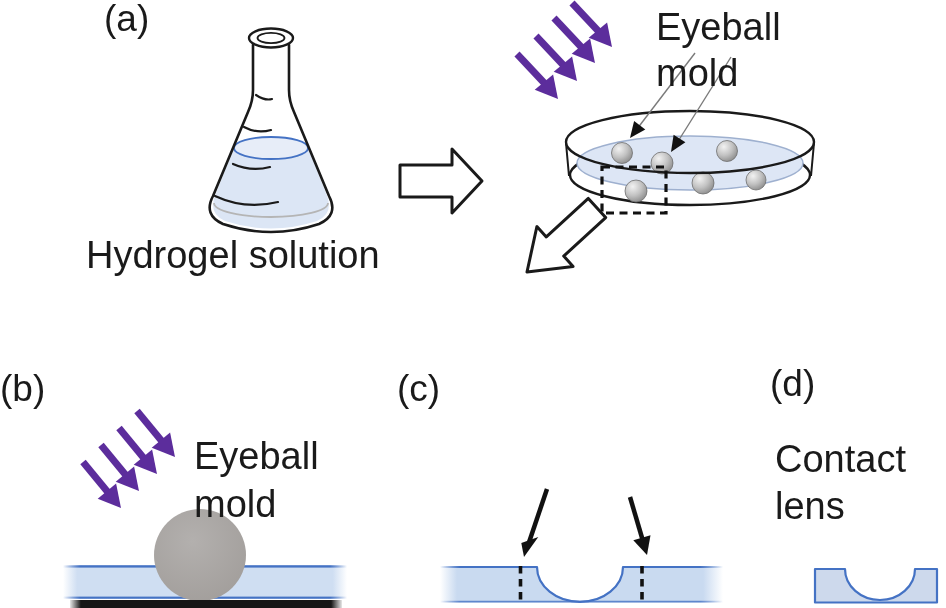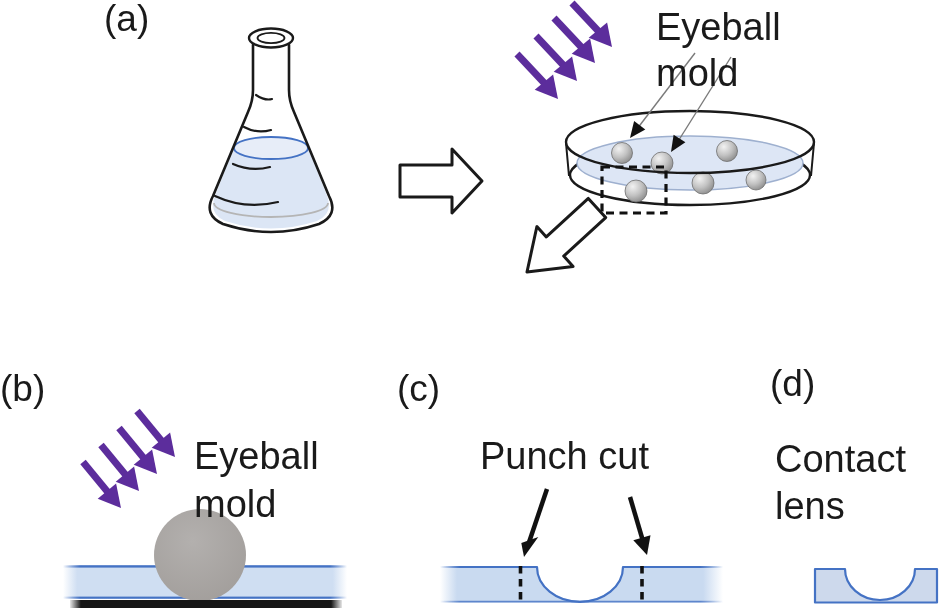--- a/index.html
+++ b/index.html
@@ -148,36 +148,36 @@
       <polygon points="524,557 521.3,542.9 538.3,537.1" stroke="none"></polygon>
       <line x1="630" y1="497" x2="643.4" y2="542.5" stroke-width="4.5"></line>
       <polygon points="647,555 633.3,540.2 650.5,535.2" stroke="none"></polygon>
     </g>
 
     <path d="M815,569 L845,569 A35,31 0 0 0 915,569 L937,569 L937,602.5 L815,602.5 Z" fill="#cdd9ec" stroke="#4472c4" stroke-width="2.2" stroke-linejoin="round"></path>
   </svg>
 
   <div class="lbl panel-letter" style="left:104px;top:0px;">(a)</div>
 
+  <div class="lbl center" style="left:86px;top:236px;width:360px;">Hydrogel solution</div>
 
   <div class="lbl center two-line" style="left:656px;top:4px;width:205px;line-height:46px;">
     <span>Eyeball</span>
     <span>mold</span>
   </div>
 
   <div class="lbl panel-letter" style="left:0px;top:370px;">(b)</div>
 
   <div class="lbl center two-line" style="left:194px;top:432px;width:200px;line-height:48px;">
     <span>Eyeball</span>
     <span>mold</span>
   </div>
 
   <div class="lbl panel-letter" style="left:397px;top:370px;">(c)</div>
 
-  <div class="lbl center" style="left:480px;top:437px;width:240px;">Punch cut</div>
 
   <div class="lbl panel-letter" style="left:770px;top:365px;">(d)</div>
 
   <div class="lbl center two-line" style="left:775px;top:436px;width:200px;line-height:47px;">
     <span>Contact</span>
     <span>lens</span>
   </div>
 
 </div>
 

